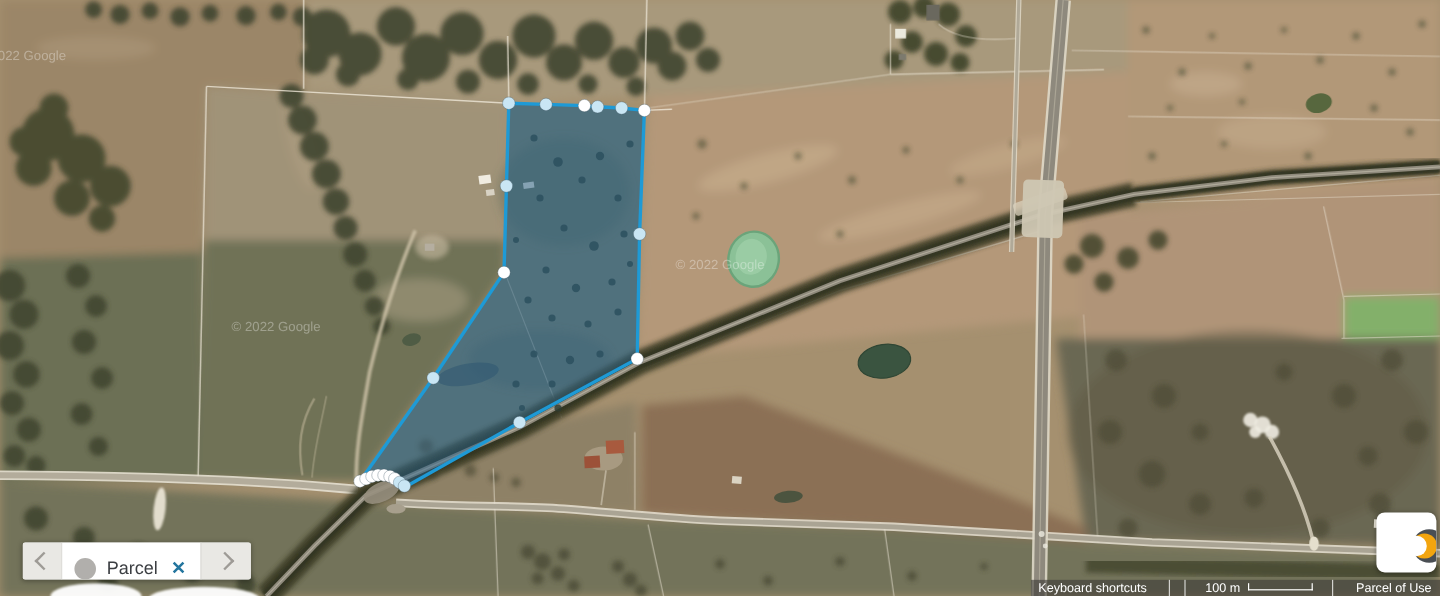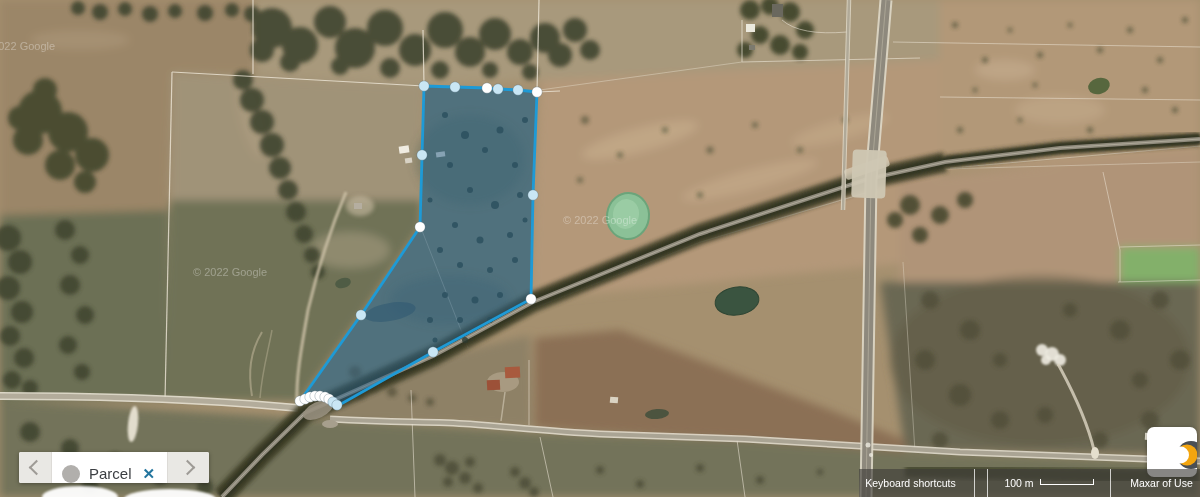--- a/index.html
+++ b/index.html
@@ -17,21 +17,21 @@
   .nav-btn.right{width:42px;border-left:1px solid #dddbd7;}
   .chev{width:9px;height:9px;border-left:2px solid #9e9b96;border-bottom:2px solid #9e9b96;display:block;}
   .chev-left{transform:rotate(45deg);margin-left:3px;}
   .chev-right{transform:rotate(-135deg);margin-right:3px;}
   .bar-mid{display:flex;align-items:center;background:#fff;padding:12px 12px 0 10px;gap:9px;}
   .legend-dot{width:18px;height:18px;border-radius:50%;background:#b1afac;flex:none;}
   .bar-label{font-size:15px;color:#3b3e42;}
   .close-x{font-size:15px;font-weight:bold;color:#23759e;cursor:pointer;line-height:1;margin-left:2px;}
 
   
-  .attribution{position:absolute;right:0;bottom:0;height:28px;display:flex;align-items:center;
+  .attribution{position:absolute;right:0;bottom:0;height:14px;display:flex;align-items:center;
     background:rgba(62,60,56,.62);color:#fff;font-size:10.5px;white-space:nowrap;gap:12px;}
   .attr-cell{display:flex;align-items:center;justify-content:center;height:100%;box-sizing:border-box;}
   .attr-sep{width:1px;height:100%;background:rgba(255,255,255,.75);flex:none;}
   .cell-kbd{width:103px;}
   .cell-img{width:272px;}
   .cell-scale{width:98px;gap:6px;}
   .cell-terms{width:77px;}
   .scale-bar{display:inline-block;width:52px;height:5px;border-left:1.5px solid #fff;
     border-right:1.5px solid #fff;border-bottom:1.5px solid #fff;margin-top:-3px;}
 
@@ -447,16 +447,16 @@
 
 <div class="attribution">
   <span class="attr-cell cell-kbd">Keyboard shortcuts</span>
   <span class="attr-sep"></span>
   <span class="attr-sep"></span>
   <span class="attr-cell cell-scale">
     <span>100 m</span>
     <span class="scale-bar"></span>
   </span>
   <span class="attr-sep"></span>
-  <span class="attr-cell cell-terms">Maxar of Use</span>
+  <span class="attr-cell cell-terms">Parcel of Use</span>
 </div>
 
 </div>
 
 </body></html>

